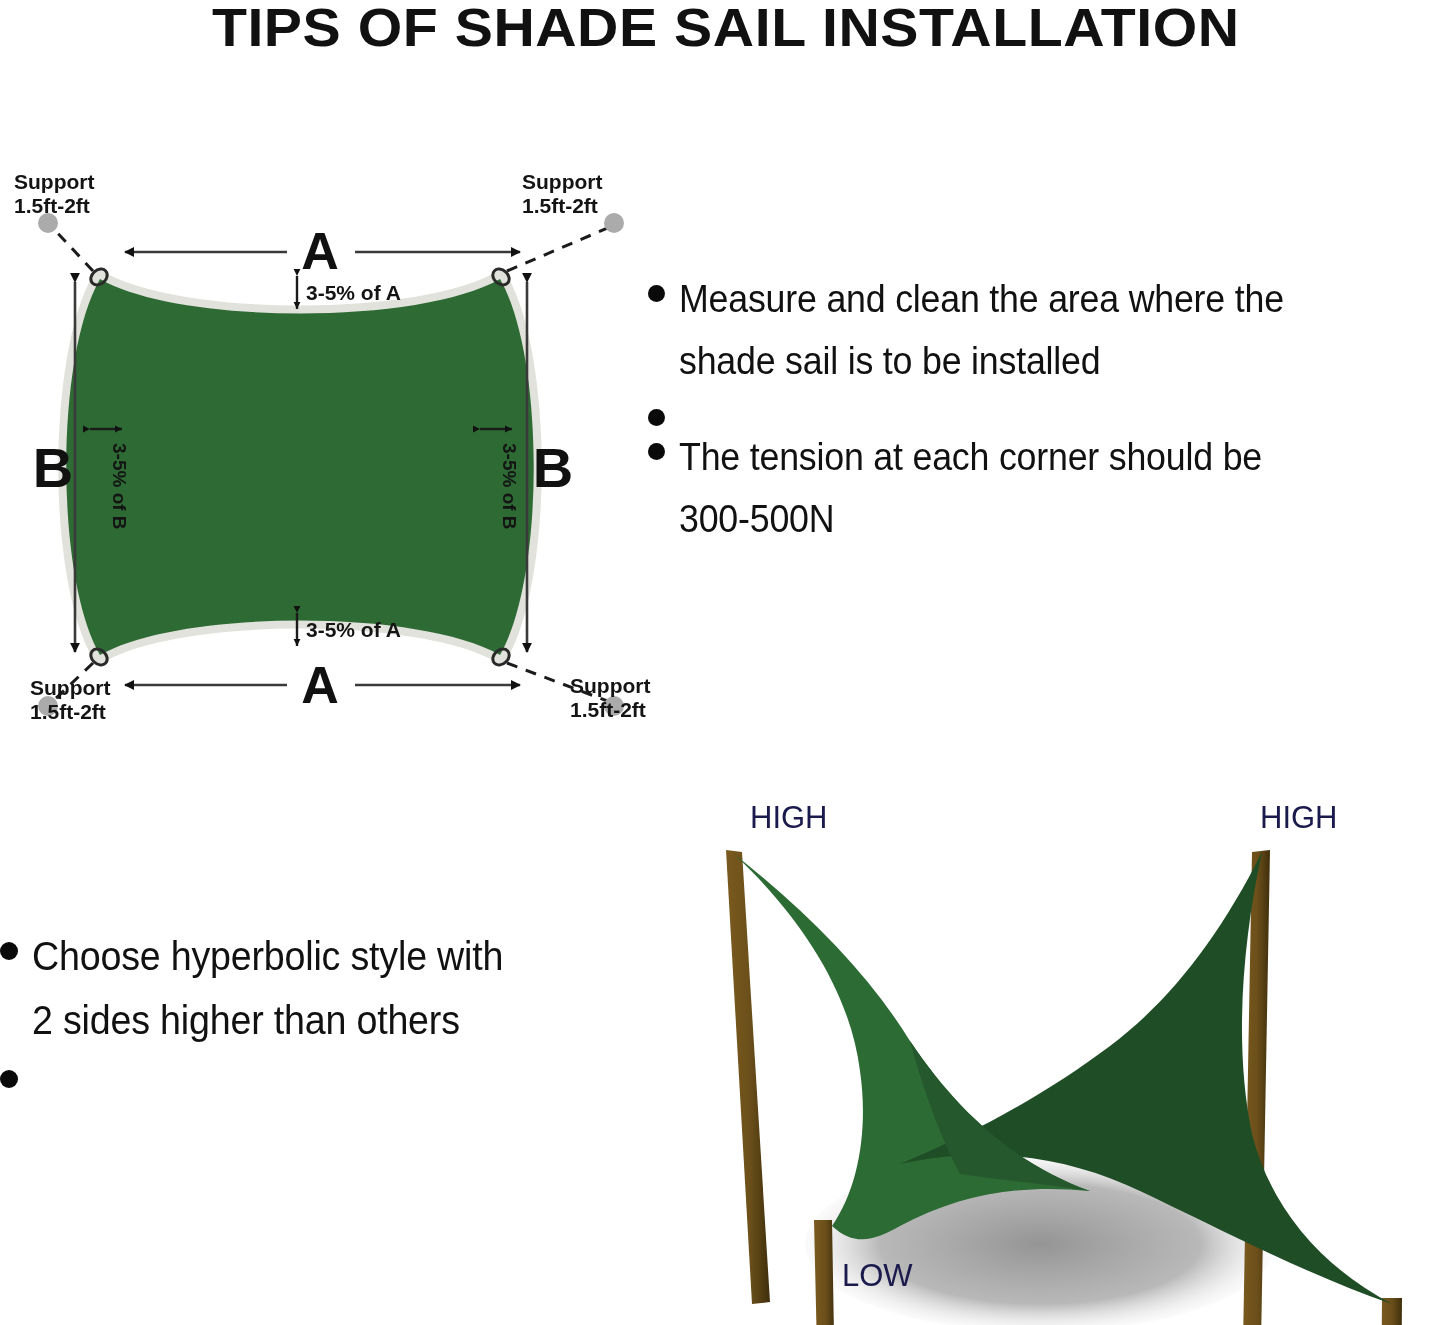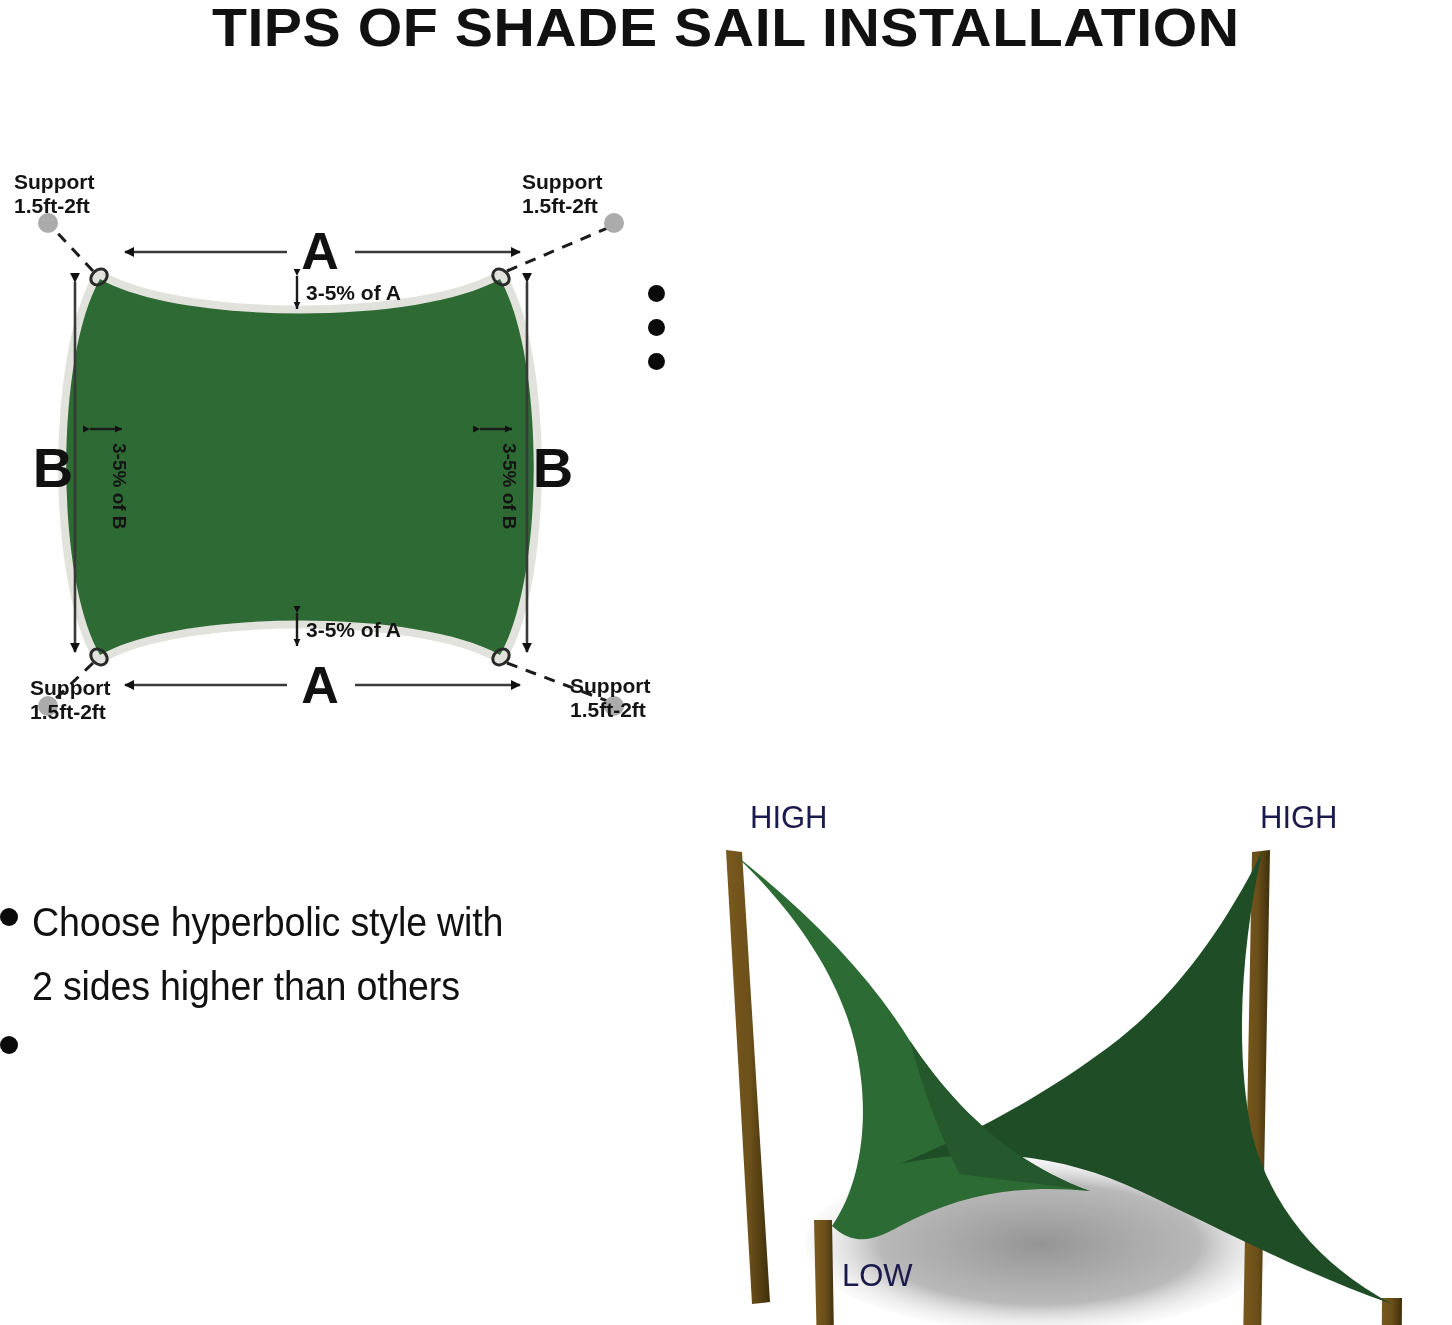--- a/index.html
+++ b/index.html
@@ -53,21 +53,21 @@
   
   #tips-list-top {
     position: absolute;
     left: 648px;
     top: 268px;
     width: 806px;
   }
   #tips-list-bottom {
     position: absolute;
     left: 0px;
-    top: 890px;
+    top: 924px;
     width: 625px;
   }
   .bullet-row {
     display: flex;
     align-items: flex-start;
   }
   .bullet-dot {
     flex: 0 0 auto;
     width: 17px;
     height: 17px;
@@ -210,28 +210,36 @@
       <line x1="480" y1="272" x2="512" y2="272" marker-start="url(#arrHeadSm)" marker-end="url(#arrHeadSm)"></line>
     </g>
     <text x="503" y="286" text-anchor="start" transform="rotate(90 503 286)" font-family="Liberation Sans, sans-serif" font-size="19" font-weight="bold" fill="#141414">3-5% of B</text>
   </svg>
 </div>
 
 <div id="tips-list-top">
 
   <div class="bullet-row">
     <span class="bullet-dot"></span>
-  </div>
-
-  <div class="bullet-row">
-    <span class="bullet-dot"></span>
-  </div>
-
-  <div class="bullet-row">
-    <span class="bullet-dot"></span>
+    <div>
+      <div class="bullet-text">Measure and clean the area where the</div>
+      <div class="bullet-text">shade sail is to be installed</div>
+    </div>
+  </div>
+
+  <div class="bullet-row">
+    <span class="bullet-dot"></span>
+  </div>
+
+  <div class="bullet-row">
+    <span class="bullet-dot"></span>
+    <div>
+      <div class="bullet-text">The tension at each corner should be</div>
+      <div class="bullet-text">300-500N</div>
+    </div>
   </div>
 
 </div>
 
 <div id="tips-list-bottom">
 
   <div class="bullet-row">
     <span class="bullet-dot"></span>
     <div>
       <div class="bullet-text">Choose hyperbolic style with</div>

